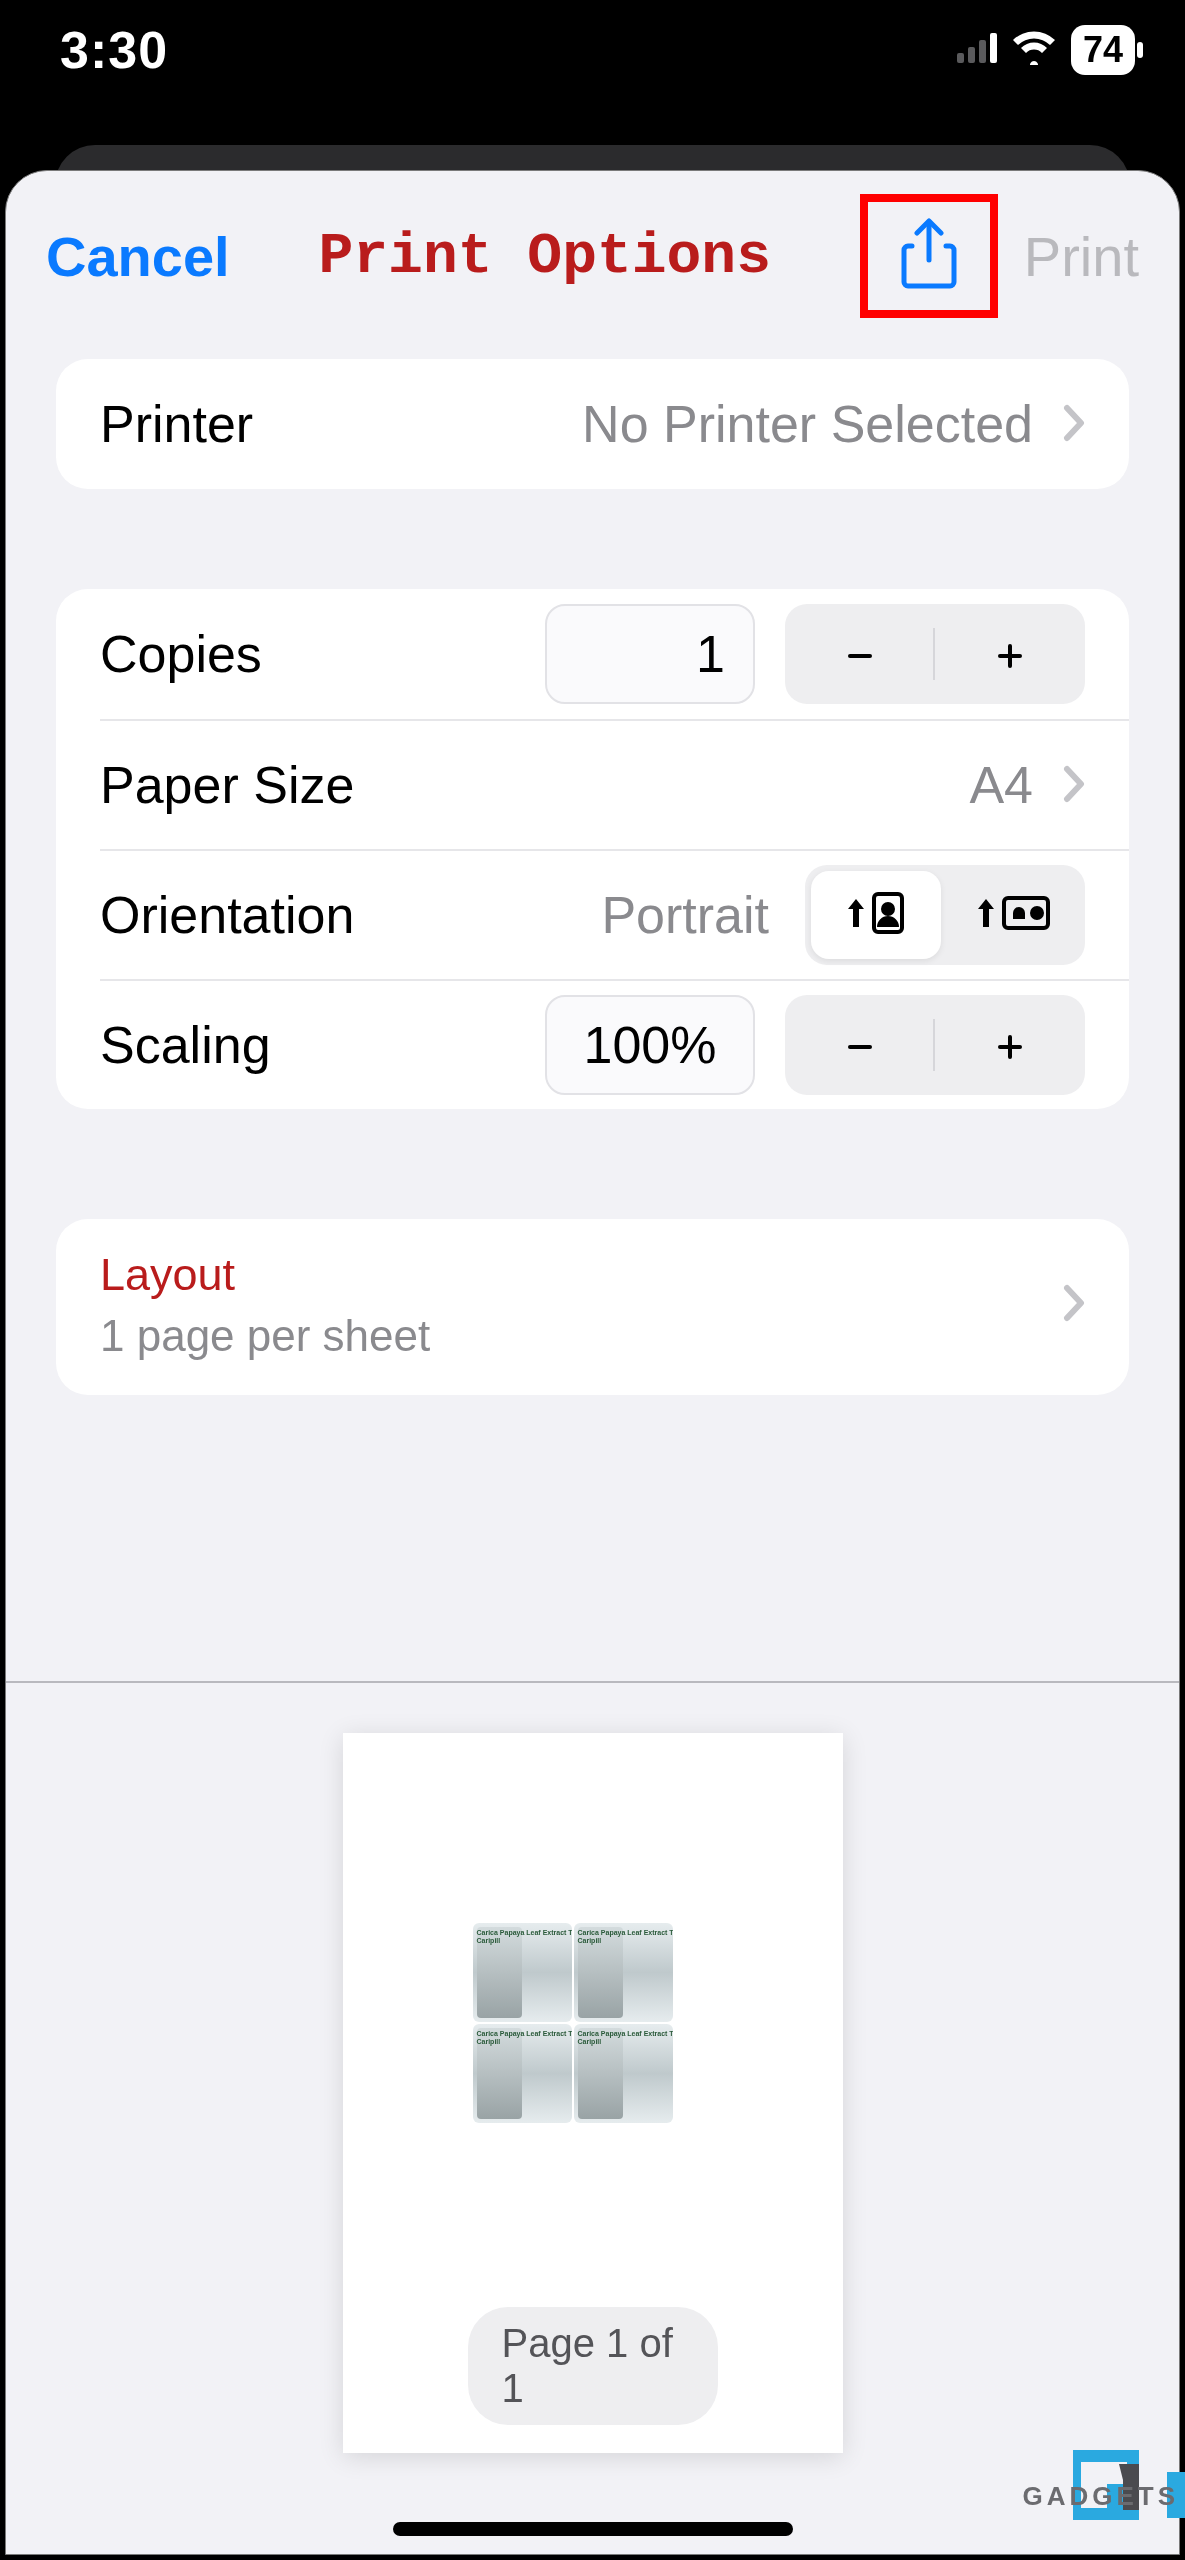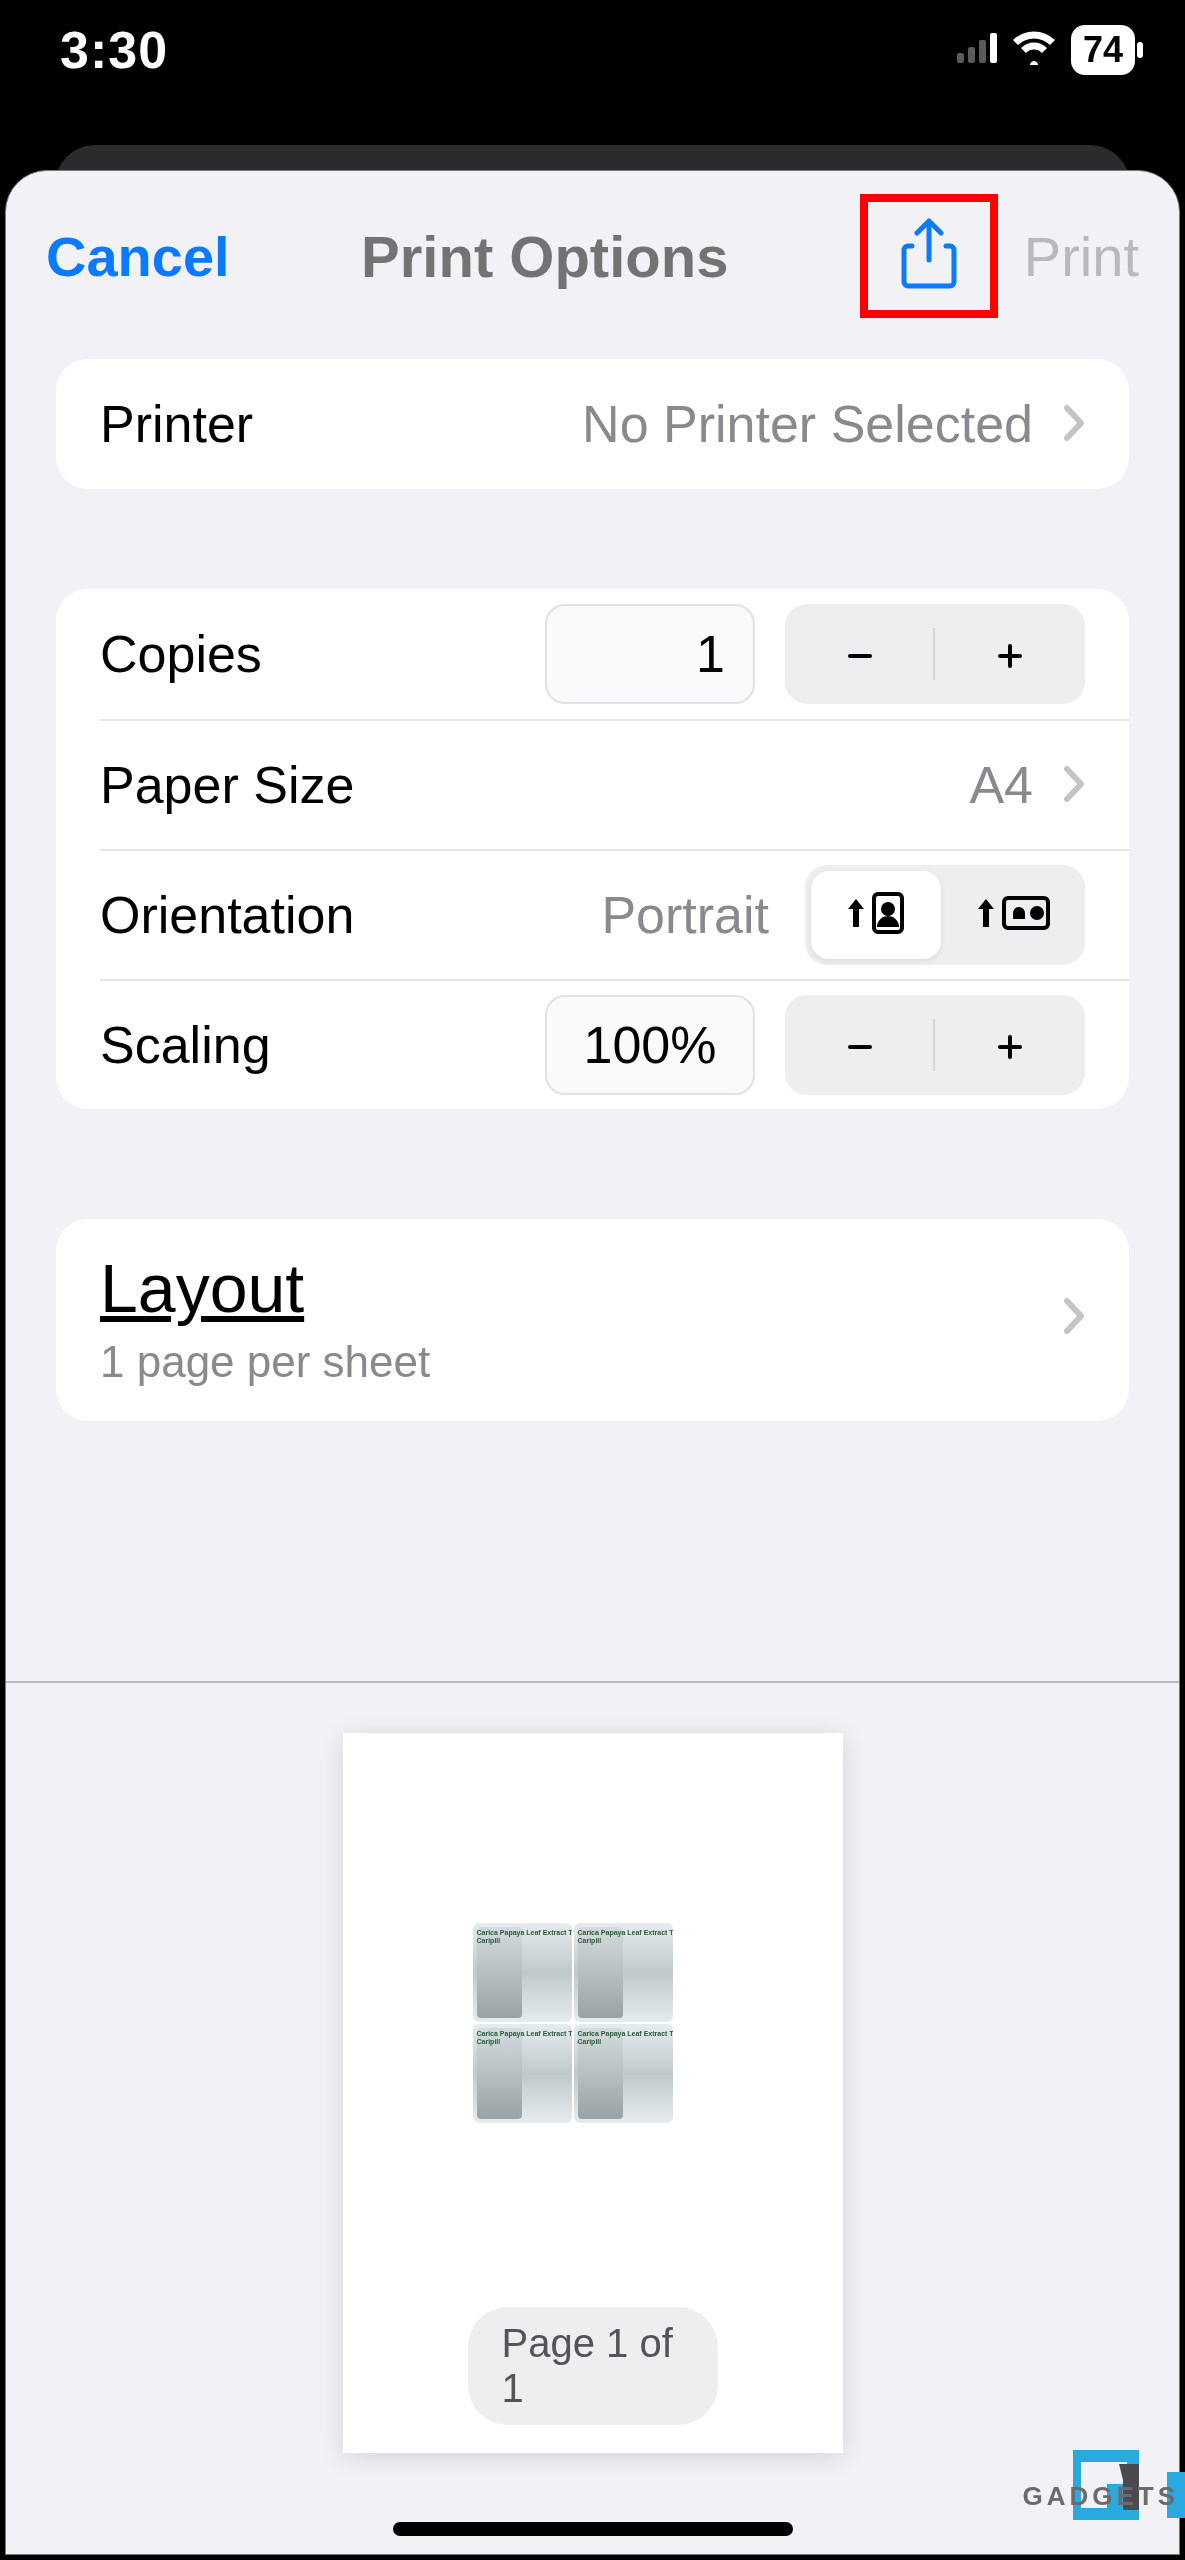--- a/index.html
+++ b/index.html
@@ -15,21 +15,21 @@
 
   
   .backdrop-card { position:absolute; top:145px; left:55px; right:55px; height:60px; background:#2b2b2d; border-radius:40px 40px 0 0; }
 
   
   .sheet { position:absolute; top:170px; left:5px; right:5px; bottom:5px; background:#f2f2f6; border-radius:42px 42px 0 0; overflow:hidden; border:1px solid #7a7a7a; }
 
   
   .nav { height:170px; display:flex; align-items:center; justify-content:space-between; padding:0 40px; }
   .nav-left { color:#0a7aff; font-size:56px; font-weight:700; }
-  .nav-title { color:#737373; font-size:58px; font-weight:700; }
+  .nav-title { color:#b91c1c; font-size:58px; font-weight:700;font-family:Liberation Mono, monospace; }
   .nav-right { display:flex; align-items:center; gap:26px; }
   .share-highlight { border:8px solid #ff0000; padding:16px 32px; }
   .print-text { color:#b9b9bd; font-size:56px; font-weight:500; }
 
   
   .section { margin:36px 50px 0 50px; background:#fff; border-radius:32px; overflow:hidden; }
   .section.first { margin-top:18px; }
   .row { display:flex; align-items:center; justify-content:space-between; padding:0 44px; min-height:130px; }
   .row + .row { border-top:2px solid #e6e6e9; margin:0 0 0 44px; padding-left:0; }
   .row-label { color:#000; font-size:52px; }
@@ -44,21 +44,21 @@
   .stepper-btn.minus::after { content:""; position:absolute; right:0; top:24px; bottom:24px; width:2px; background:#d6d6da; }
 
   
   .seg { display:flex; background:#eeeef0; border-radius:22px; padding:6px; gap:8px; height:100px; align-items:center; }
   .seg-item { width:130px; height:88px; border-radius:18px; display:flex; align-items:center; justify-content:center; gap:6px; }
   .seg-item.active { background:#fff; box-shadow:0 2px 6px rgba(0,0,0,0.08); }
 
   
   .layout-row { padding:30px 44px 34px 44px; min-height:auto; display:flex; align-items:center; justify-content:space-between; }
   .layout-left { display:flex; flex-direction:column; gap:10px; }
-  .layout-title { font-size:68px; color:#000000;text-decoration:underline; }
+  .layout-title { font-size:45px; color:#b91c1c; }
   .layout-sub { font-size:44px; color:#8a8a8e; }
 
   
   .preview-area { position:absolute; top:1510px; left:0; right:0; bottom:0; background:#f2f2f6; border-top:2px solid #b9b9be; }
   .page-preview { width:500px; height:720px; background:#fff; margin:50px auto 0 auto; box-shadow:0 4px 24px rgba(0,0,0,0.12); position:relative; }
   .preview-content { position:absolute; top:190px; left:130px; width:200px; height:200px; display:grid; grid-template-columns:1fr 1fr; grid-template-rows:1fr 1fr; gap:2px; }
   .pill-pack { background:linear-gradient(180deg,#e6ecee 0%, #bfc9cc 50%, #e6ecee 100%); border-radius:6px; position:relative; overflow:hidden; }
   .pill-pack::before { content:""; position:absolute; left:4px; top:4px; right:50%; bottom:4px; background:linear-gradient(180deg,#d3dbdd,#99a3a5); border-radius:4px; }
   .pill-pack::after { content:"Carica Papaya Leaf Extract Tablets\A Caripill"; white-space:pre; position:absolute; left:4px; top:6px; font-size:7px; line-height:1.1; color:#2a5a3a; font-weight:600; }
   .page-badge { position:absolute; left:50%; transform:translateX(-50%); bottom:28px; background:#eeeef0; border-radius:40px; padding:14px 34px; font-size:40px; color:#545458; }

